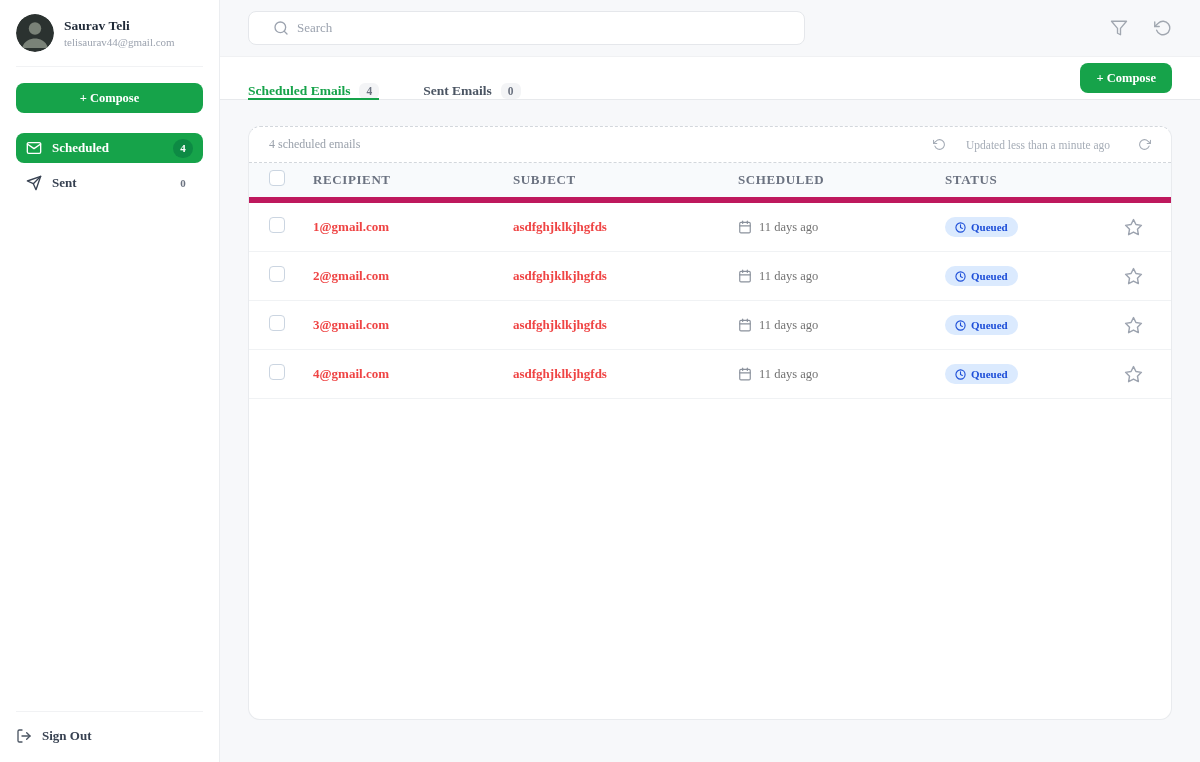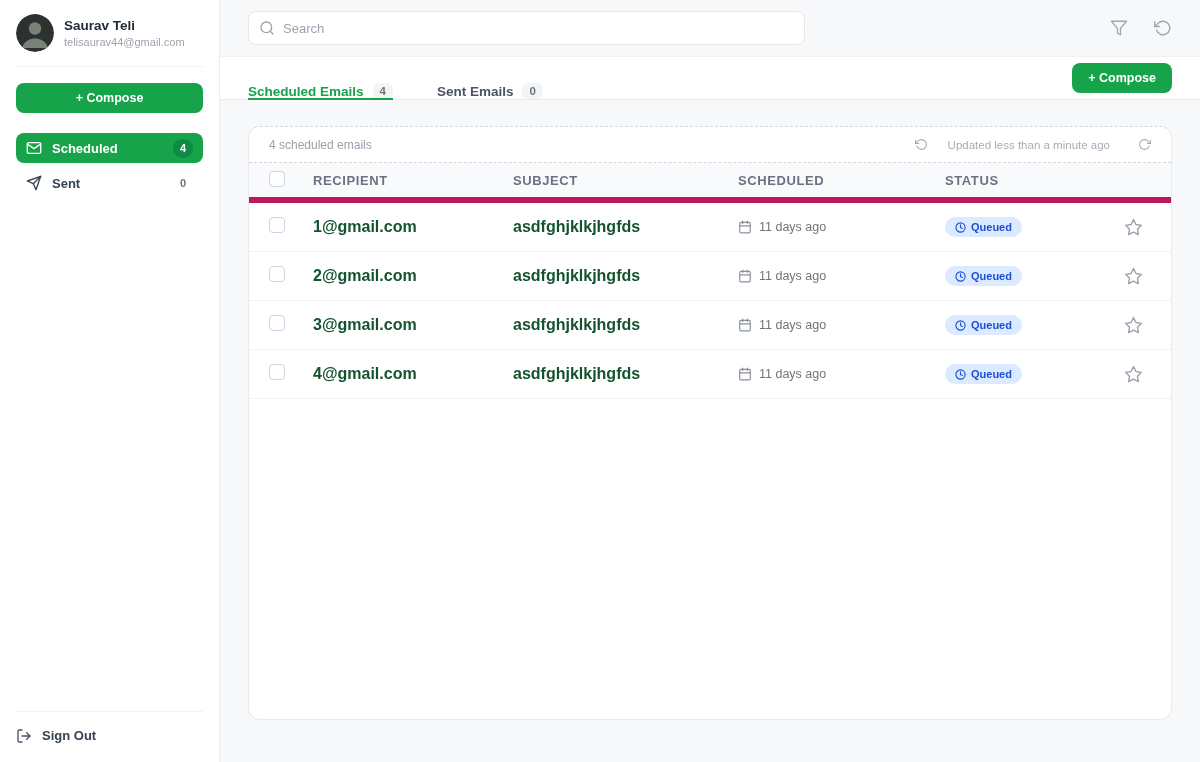--- a/index.html
+++ b/index.html
@@ -3,21 +3,21 @@
 <meta charset="utf-8">
 <style>
   * { box-sizing: border-box; margin: 0; padding: 0; }
   html, body { width: 1200px; height: 762px; }
   body {
     font-family: "Liberation Sans", sans-serif;
     background: #f7f8fa;
     color: #111827;
     overflow: hidden;
   }
-  .app { display: flex; width: 1200px; height: 762px; }
+  .app { display: flex; width: 1200px; height: 762px; font-family: Liberation Serif, serif; }
 
   
   .sidebar {
     width: 220px; background: #ffffff; border-right: 1px solid #ebedf0;
     display: flex; flex-direction: column; padding: 14px 16px 18px;
     flex-shrink: 0;
   }
   .user-row { display: flex; align-items: center; gap: 10px; padding-bottom: 14px; border-bottom: 1px solid #f1f2f4; }
   .avatar { width: 38px; height: 38px; border-radius: 50%; overflow: hidden; flex-shrink: 0; }
   .user-name { font-size: 13.5px; font-weight: 700; color: #1f2937; line-height: 1.25; }
@@ -45,21 +45,21 @@
   .signout {
     display: flex; gap: 10px; padding-top: 16px;
     border-top: 1px solid #f1f2f4; font-size: 13px; font-weight: 700; color: #374151; cursor: pointer;
   }
 
   
   .main { flex: 1; display: flex; flex-direction: column; min-width: 0; }
   .topbar { height: 56px; display: flex; align-items: center; padding: 0 28px; flex-shrink: 0; }
   .search-box {
     width: 557px; height: 34px; background: #fff; border: 1px solid #e5e7eb; border-radius: 8px;
-    display: flex; align-items: center; gap: 8px; padding: 0 10px;
+    display: flex; align-items: center; gap: 8px; padding: 0 24px;
   }
   .search-box input {
     border: none; outline: none; flex: 1; font-family: inherit; font-size: 13px; color: #374151; background: transparent;
   }
   .search-box input::placeholder { color: #9ca3af; }
   .topbar-icons { margin-left: auto; display: flex; align-items: center; gap: 26px; color: #a1a7b0; }
   .topbar-icons svg { cursor: pointer; }
 
   .tabstrip {
     height: 44px; background: #fff; border-top: 1px solid #f0f1f3; border-bottom: 1px solid #e7e9ec;
@@ -98,21 +98,21 @@
   .tgrid { display: grid; grid-template-columns: 44px 200px 225px 207px 1fr 36px; align-items: center; padding: 0 20px; }
   .thead {
     height: 40px; background: #f8fafc; border-bottom: 6px solid #be185d;
     font-size: 13px; font-weight: 700; color: #6b7280; letter-spacing: 0.6px; flex-shrink: 0;
   }
   .trow { height: 49px; border-bottom: 1px solid #f0f2f4; background: #fff; }
   .checkbox {
     width: 16px; height: 16px; border: 1.5px solid #cbd5e1; border-radius: 4px; background: #fff;
     display: inline-block; cursor: pointer;
   }
-  .cell-recipient, .cell-subject { font-size: 16px; font-weight: 700; color: #14532d; }
+  .cell-recipient, .cell-subject { font-size: 13px; font-weight: 700; color: #ef4444; }
   .cell-scheduled { display: flex; align-items: center; gap: 7px; color: #737373; font-size: 12.5px; font-weight: 500; }
   .cell-scheduled svg { color: #8a919c; }
   .status-pill {
     display: inline-flex; align-items: center; gap: 5px;
     background: #dbeafe; color: #1d4ed8; border-radius: 10px;
     font-size: 11px; font-weight: 700; padding: 4px 10px;
   }
   .cell-star { display: flex; justify-content: center; }
   .cell-star svg { color: #9ca3af; cursor: pointer; }
   .rows-rest { flex: 1; }

